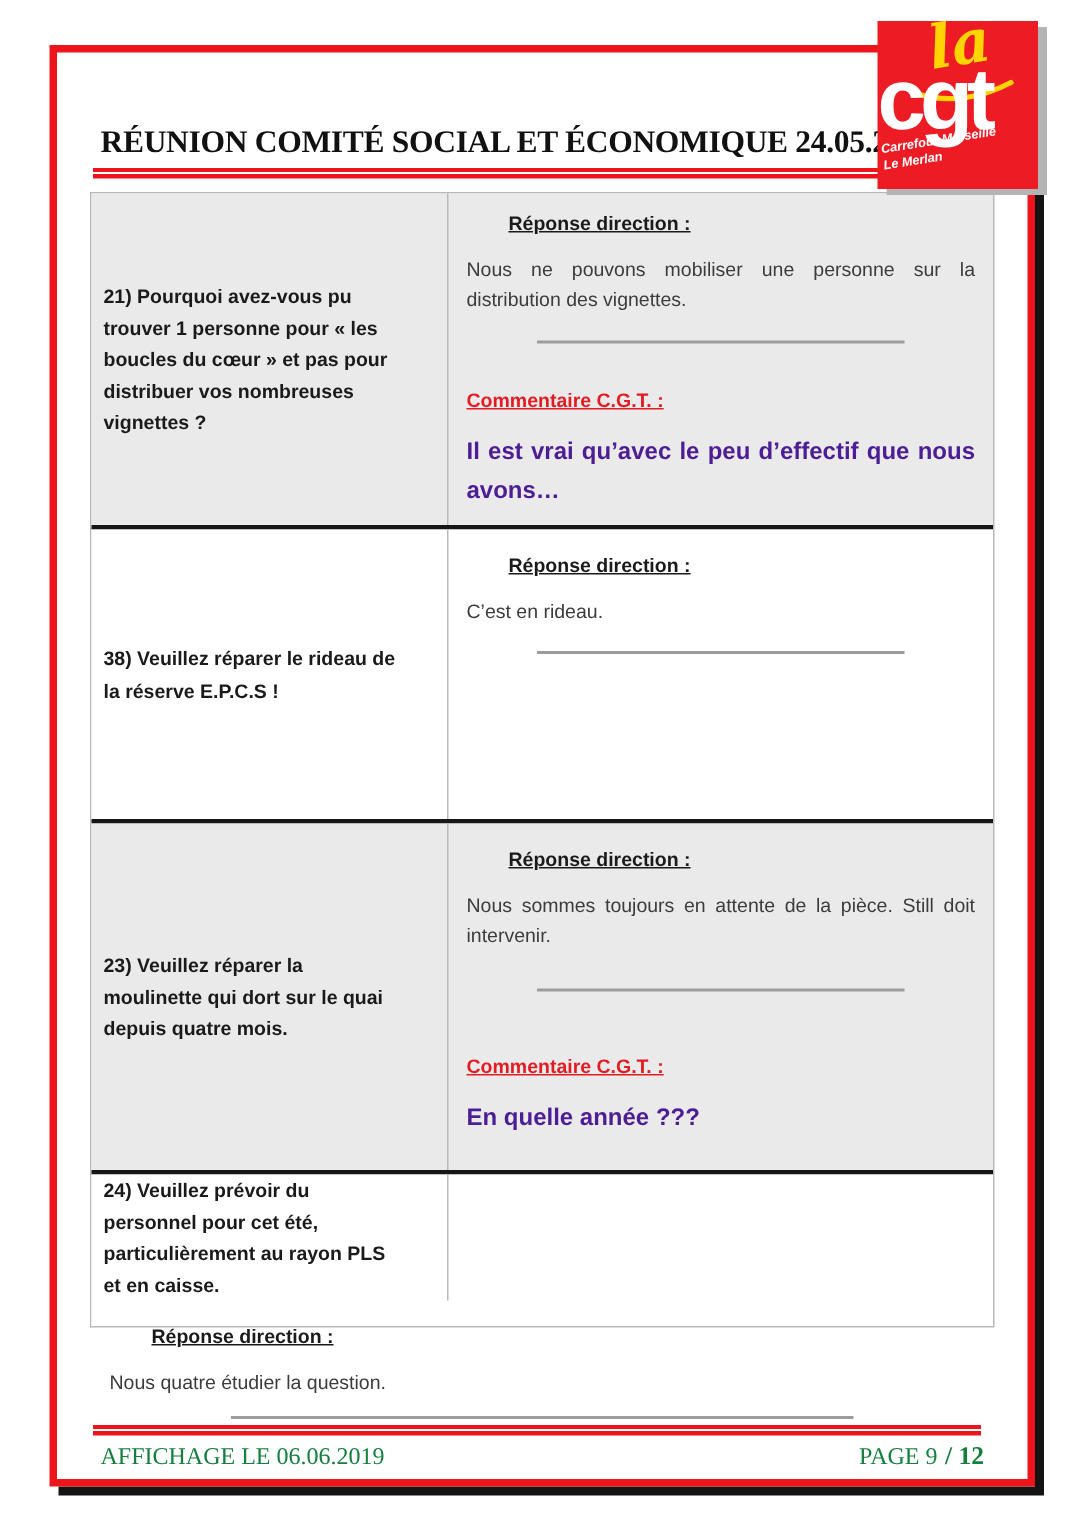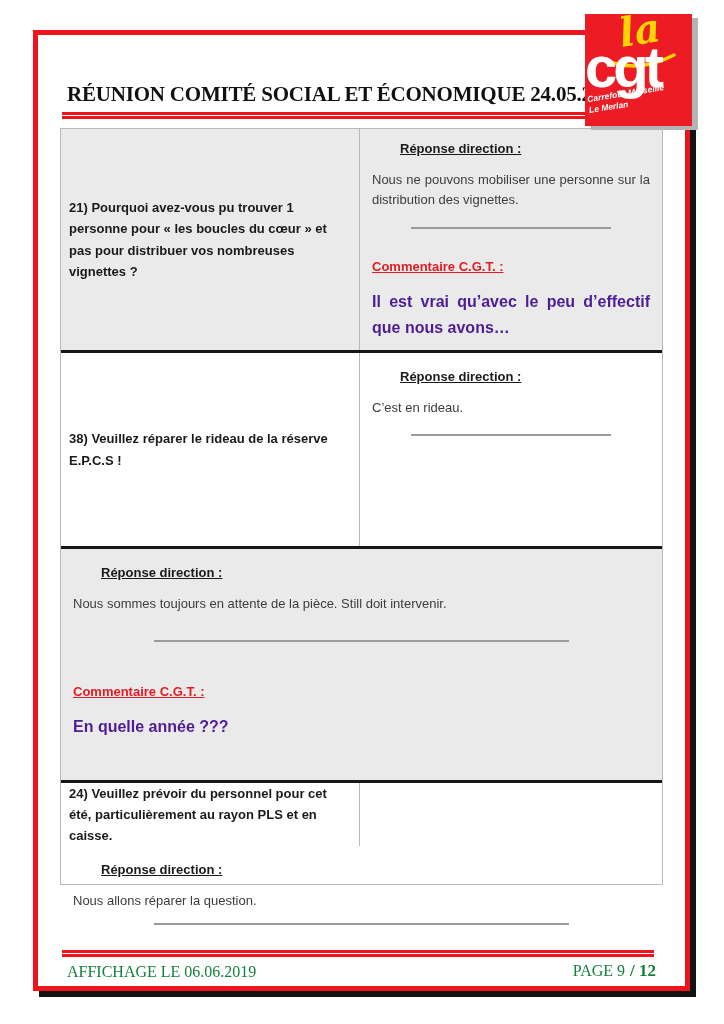--- a/index.html
+++ b/index.html
@@ -52,21 +52,21 @@
   }
   .row{display:flex;border-bottom:3px solid #161616;}
   .row.last{border-bottom:none;}
   .row.gray{background:#eaeaea;}
   .row.white{background:#ffffff;}
   .row-21{height:221px;}
   .row-22{height:193px;}
   .row-23{height:231px;}
   .row-24{height:101px;flex-direction:column;}
   .qcell{
-    width:299px;box-sizing:border-box;border-right:1px solid #b9b9b9;
+    width:238px;box-sizing:border-box;border-right:1px solid #b9b9b9;
     display:flex;align-items:center;padding:0 28px 0 8px;
   }
   .q{margin:0;font-weight:bold;font-size:13px;line-height:1.62;color:#1a1a1a;}
   .rcell{flex:1;box-sizing:border-box;padding:12px 12px 0 12px;}
   .row-22 .rcell,.row-23 .rcell,.row-24 .rcell{padding-top:16px;}
   .rlabel{margin:0;font-weight:bold;font-size:13px;text-decoration:underline;color:#1a1a1a;padding-left:28px;}
   .rbody{margin:14px 0 0;font-size:13px;line-height:1.5;text-align:justify;color:#3c3c3c;}
   .divider{border-top:2px solid #9c9c9c;width:72%;margin:18px auto 0;}
   .row-22 .divider{margin-top:16px;}
   .row-23 .divider{margin-top:26px;}
@@ -125,36 +125,39 @@
       <p class="q">38) Veuillez réparer le rideau de la réserve E.P.C.S !</p>
     </div>
     <div class="rcell">
       <p class="rlabel">Réponse direction :</p>
       <p class="rbody">C’est en rideau.</p>
       <div class="divider"></div>
     </div>
   </div>
 
   <div class="row row-23 gray">
+    <div class="qcell">
+      <p class="q">23) Veuillez réparer la moulinette qui dort sur le quai depuis quatre mois.</p>
+    </div>
     <div class="rcell">
       <p class="rlabel">Réponse direction :</p>
       <p class="rbody">Nous sommes toujours en attente de la pièce. Still doit intervenir.</p>
       <div class="divider"></div>
       <p class="clabel">Commentaire C.G.T. :</p>
       <p class="cbody">En quelle année ???</p>
     </div>
   </div>
 
   <div class="row row-24 white last">
     <div class="qcell">
       <p class="q">24) Veuillez prévoir du personnel pour cet été, particulièrement au rayon PLS et en caisse.</p>
     </div>
     <div class="rcell">
       <p class="rlabel">Réponse direction :</p>
-      <p class="rbody">Nous allons réparer la question.</p>
+      <p class="rbody">Nous quatre étudier la question.</p>
       <div class="divider"></div>
     </div>
   </div>
 
 </div>
 
 <div class="footer-rule dbl-rule"></div>
 <div class="footer">
   <span>AFFICHAGE LE 06.06.2019</span>
   <span>

